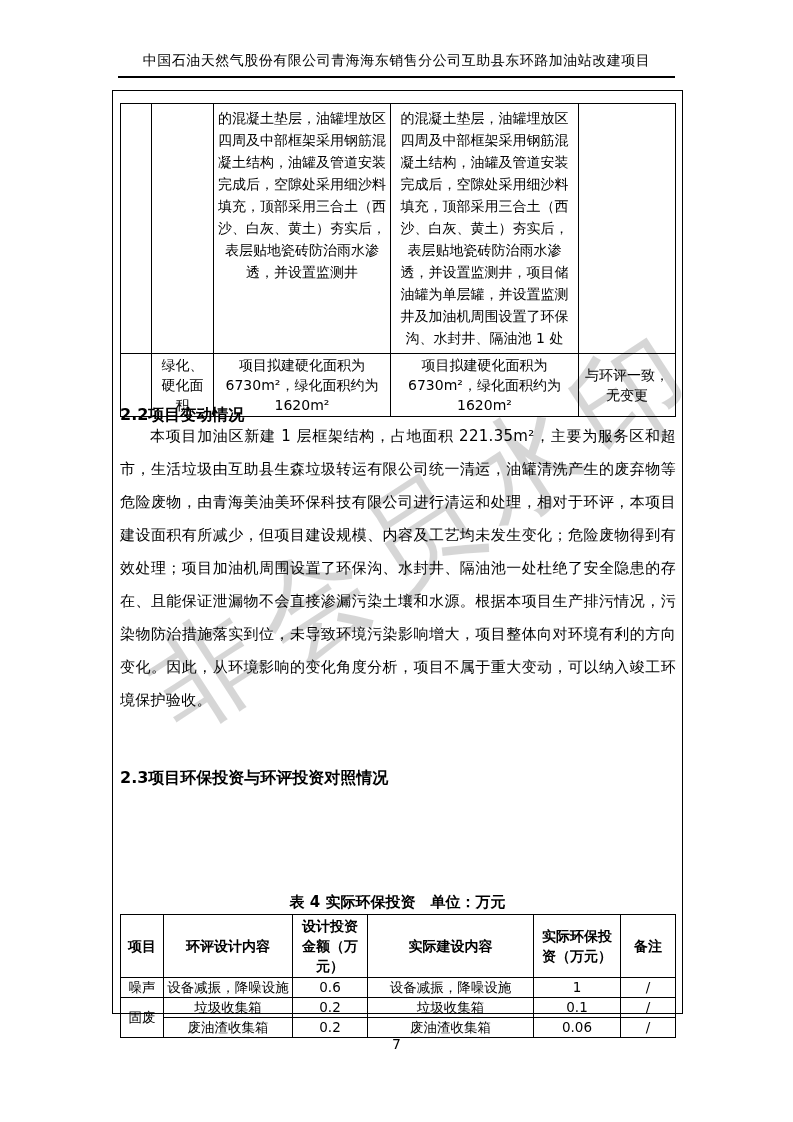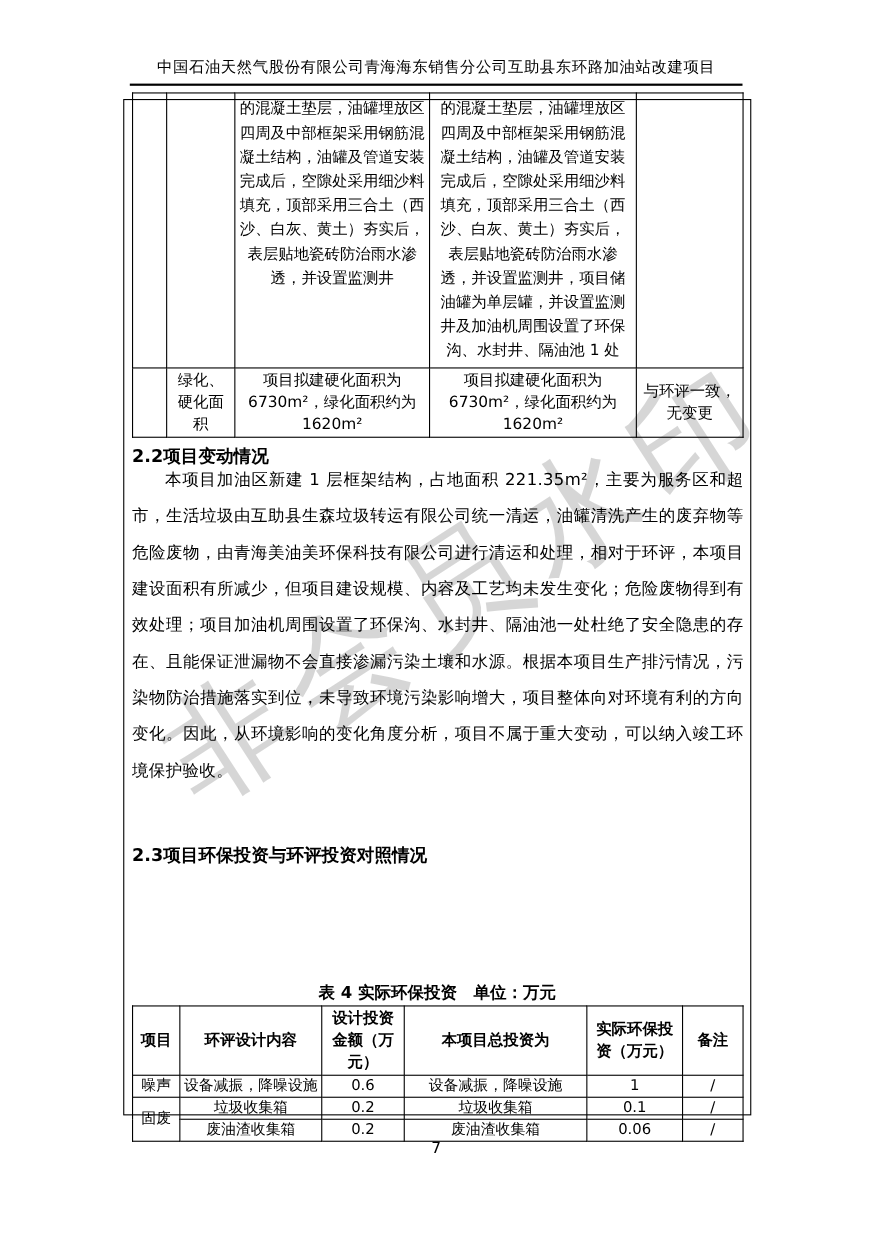--- a/index.html
+++ b/index.html
@@ -38,21 +38,21 @@
     border-top:2px solid #000; z-index:2;
   }
   
   .frame{
     position:absolute; left:112px; top:90px; width:569px; height:922px;
     border:1px solid #000; z-index:1;
   }
   
   table{border-collapse:collapse; table-layout:fixed; z-index:2; position:absolute;}
   td,th{border:1px solid #000; padding:1px 3px; overflow:hidden; background:transparent;}
-  .top-table{left:120px; top:84px; width:555px;}
+  .top-table{left:120px; top:103px; width:555px;}
   .top-table td{font-size:14px; line-height:22px; text-align:center; vertical-align:middle;}
   .top-table .cell-top{vertical-align:top; padding-top:3px;}
   .row-construction{height:250px;}
   .row-greening{height:63px;}
   .row-greening td{line-height:20px;}
   
   .t4-title{
     position:absolute; top:893px; left:120px; width:555px;
     text-align:center; font-weight:bold; font-size:15px; z-index:2;
   }
@@ -132,21 +132,21 @@
         <col style="width:75px">
         <col style="width:166px">
         <col style="width:87px">
         <col style="width:55px">
     </colgroup>
     <tbody>
         <tr class="t4-header-row">
       <th>项目</th>
       <th>环评设计内容</th>
       <th>设计投资金额（万元）</th>
-      <th>本项目总投资为</th>
+      <th>实际建设内容</th>
       <th>实际环保投资（万元）</th>
       <th>备注</th>
     </tr>
     <tr class="t4-row">
       <td>噪声</td>
       <td>设备减振，降噪设施</td>
       <td>0.6</td>
       <td>设备减振，降噪设施</td>
       <td>1</td>
       <td>/</td>

